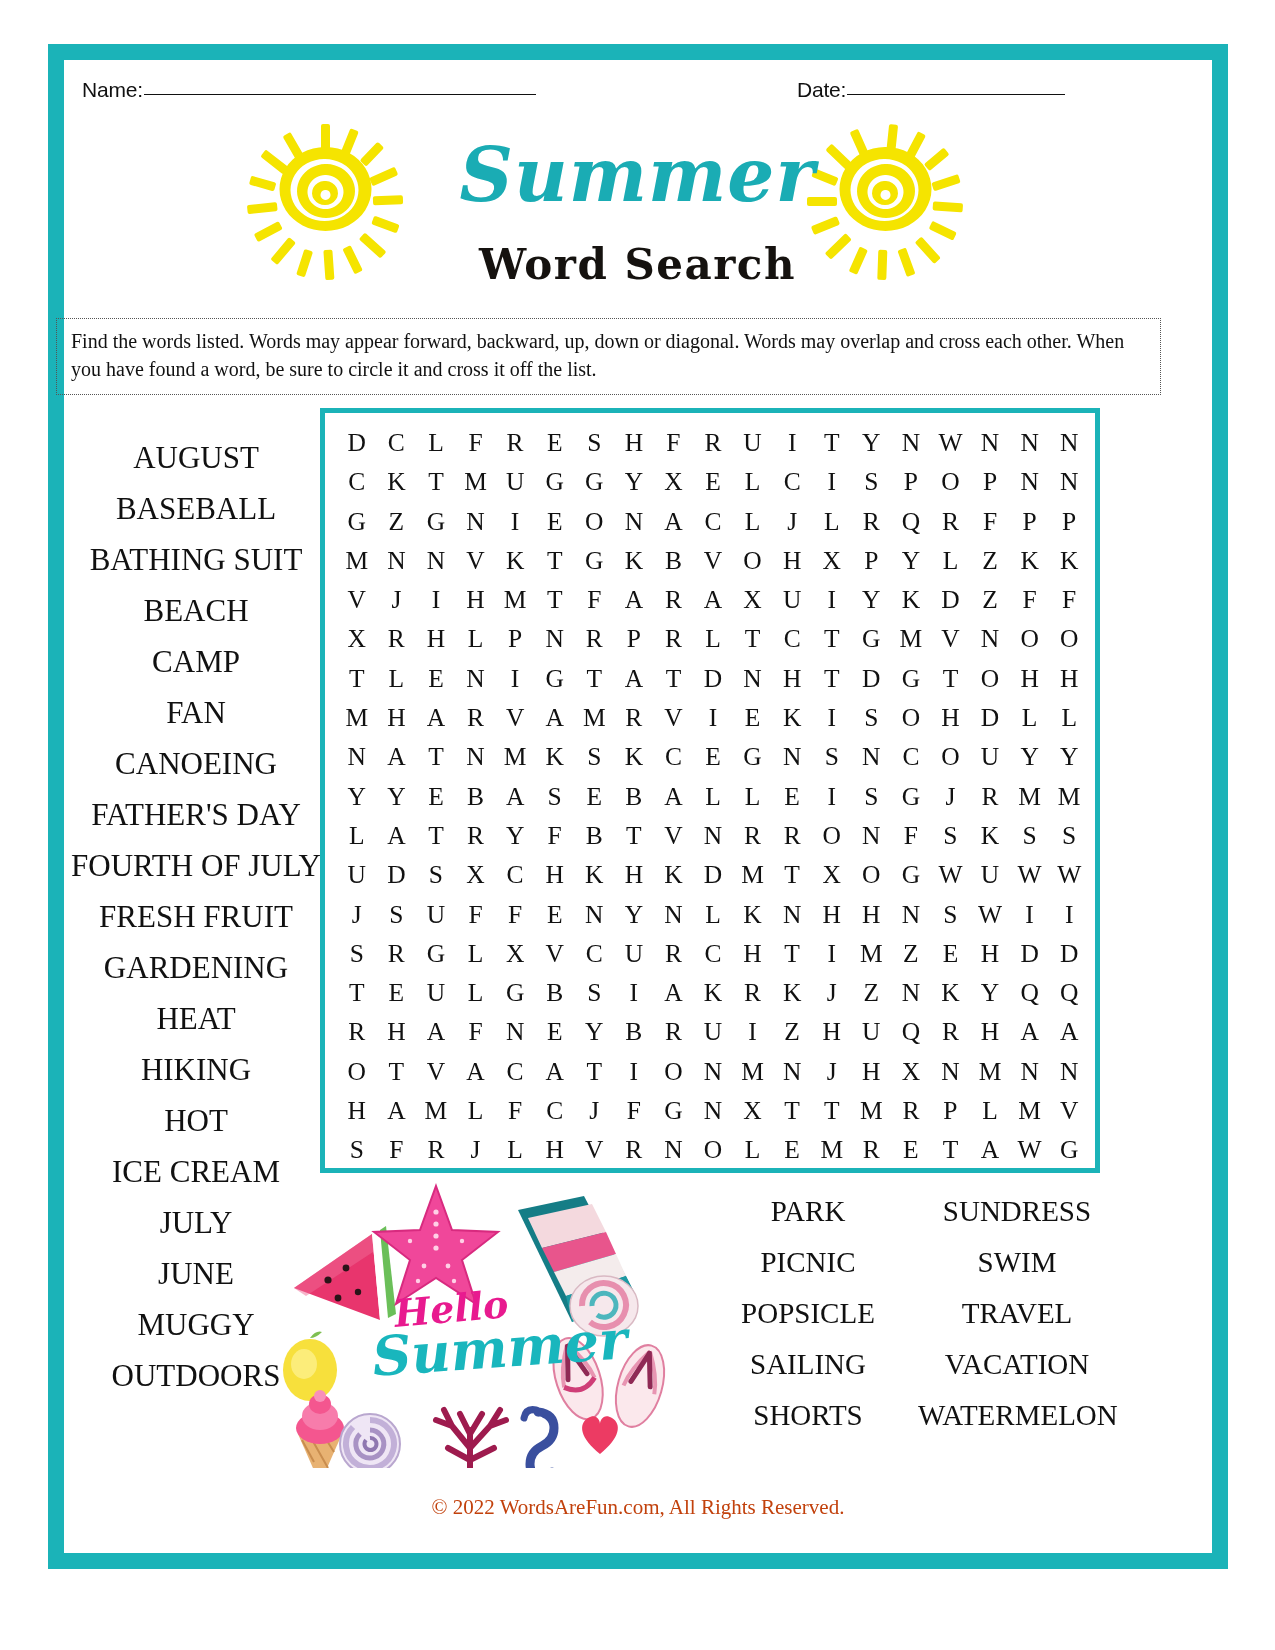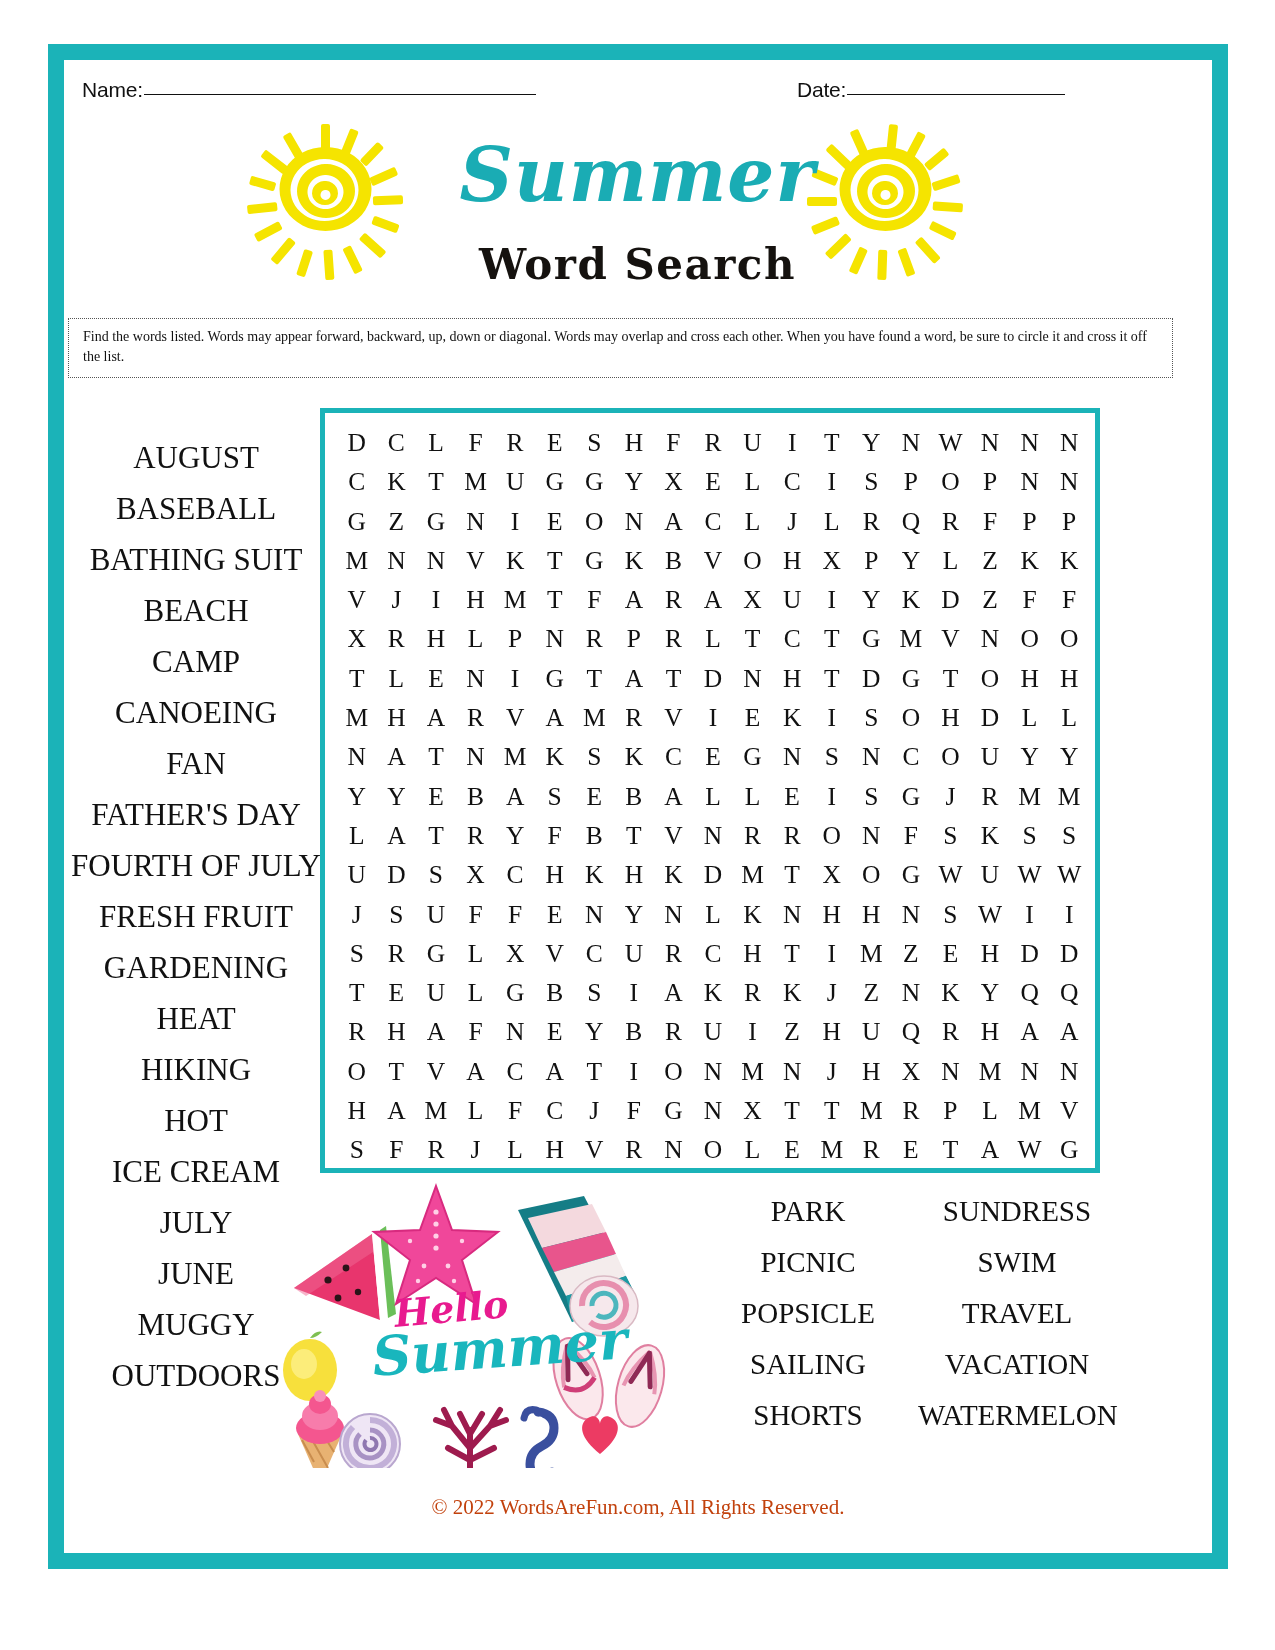--- a/index.html
+++ b/index.html
@@ -84,26 +84,26 @@
     font-family: "DejaVu Serif", serif;
     font-size: 42px;
     font-weight: 700;
     color: #15120f;
     letter-spacing: 1.5px;
   }
 
   
   #instructions {
     position: absolute;
-    left: 68px; top: 318px;
+    left: 56px; top: 318px;
     width: 1105px;
     padding: 8px 12px 10px 14px;
     border: 1.5px dotted #555;
     font-family: "Liberation Serif", serif;
-    font-size: 14px;
+    font-size: 20px;
     line-height: 1.42;
     color: #111;
   }
 
   
   #word-col-left {
     position: absolute;
     left: 70px; top: 432px;
     width: 252px;
   }
@@ -278,22 +278,22 @@
   </div>
 
   <div id="instructions">Find the words listed.  Words may appear forward, backward, up, down or diagonal.  Words may overlap and cross each other.  When you have found a word, be sure to circle it and cross it off the list.</div>
 
   <div id="word-col-left">
       <div class="wcell">AUGUST</div>
       <div class="wcell">BASEBALL</div>
       <div class="wcell">BATHING SUIT</div>
       <div class="wcell">BEACH</div>
       <div class="wcell">CAMP</div>
+      <div class="wcell">FAN</div>
       <div class="wcell">CANOEING</div>
-      <div class="wcell">FAN</div>
       <div class="wcell">FATHER'S DAY</div>
       <div class="wcell">FOURTH OF JULY</div>
       <div class="wcell">FRESH FRUIT</div>
       <div class="wcell">GARDENING</div>
       <div class="wcell">HEAT</div>
       <div class="wcell">HIKING</div>
       <div class="wcell">HOT</div>
       <div class="wcell">ICE CREAM</div>
       <div class="wcell">JULY</div>
       <div class="wcell">JUNE</div>

